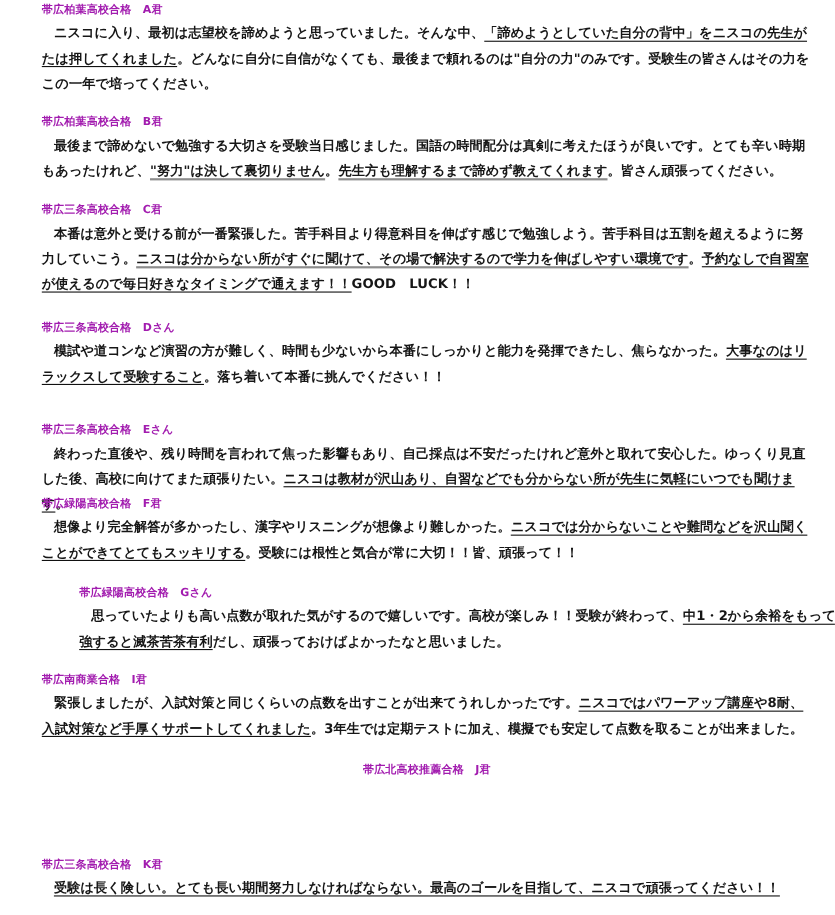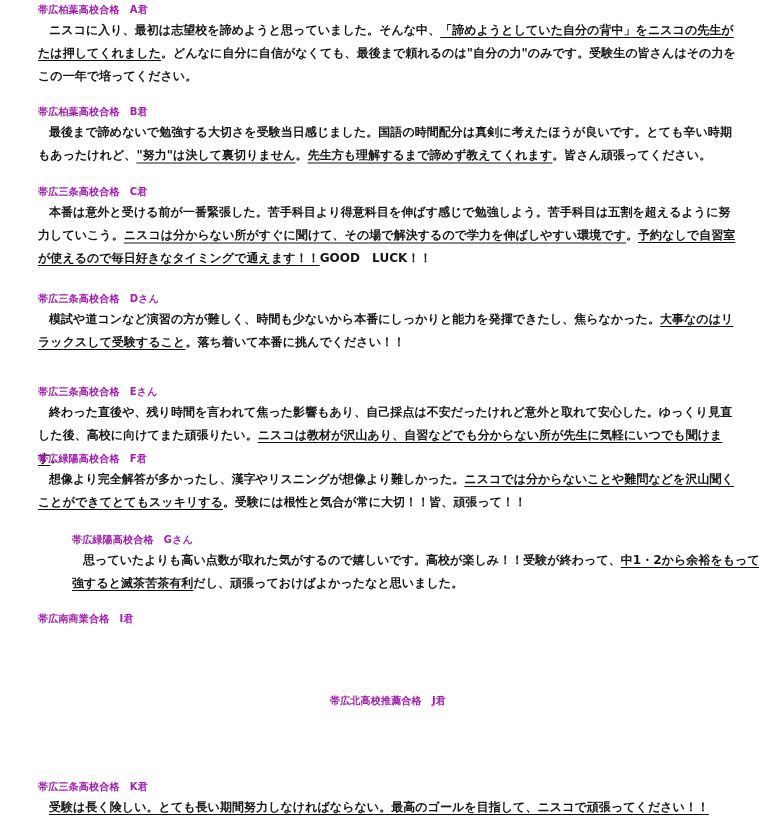--- a/index.html
+++ b/index.html
@@ -93,20 +93,21 @@
     <div class="body-text"><span class="indent"></span><span>想像より完全解答が多かったし、漢字やリスニングが想像より難しかった。</span><span class="u">ニスコでは分からないことや難問などを沢山聞くことができてとてもスッキリする</span><span>。受験には根性と気合が常に大切！！皆、頑張って！！</span></div>
   </div>
 
   <div class="entry" style="top:531px;margin-left:34px;">
     <div class="heading">帯広緑陽高校合格　Gさん</div>
     <div class="body-text"><span class="indent"></span><span>思っていたよりも高い点数が取れた気がするので嬉しいです。高校が楽しみ！！受験が終わって、</span><span class="u">中1・2から余裕をもって勉強すると滅茶苦茶有利</span><span>だし、頑張っておけばよかったなと思いました。</span></div>
   </div>
 
   <div class="entry" style="top:610px;">
     <div class="heading">帯広南商業合格　I君</div>
+    <div class="body-text"><span class="indent"></span><span>緊張しましたが、入試対策と同じくらいの点数を出すことが出来てうれしかったです。</span><span class="u">ニスコではパワーアップ講座や8耐、入試対策など手厚くサポートしてくれました</span><span>。3年生では定期テストに加え、模擬でも安定して点数を取ることが出来ました。</span></div>
   </div>
 
   <div class="entry" style="top:692px;text-align:center;">
     <div class="heading">帯広北高校推薦合格　J君</div>
   </div>
 
   <div class="entry" style="top:778px;">
     <div class="heading">帯広三条高校合格　K君</div>
     <div class="body-text"><span class="indent"></span><span class="u">受験は長く険しい。とても長い期間努力しなければならない。最高のゴールを目指して、ニスコで頑張ってください！！</span></div>
   </div>

